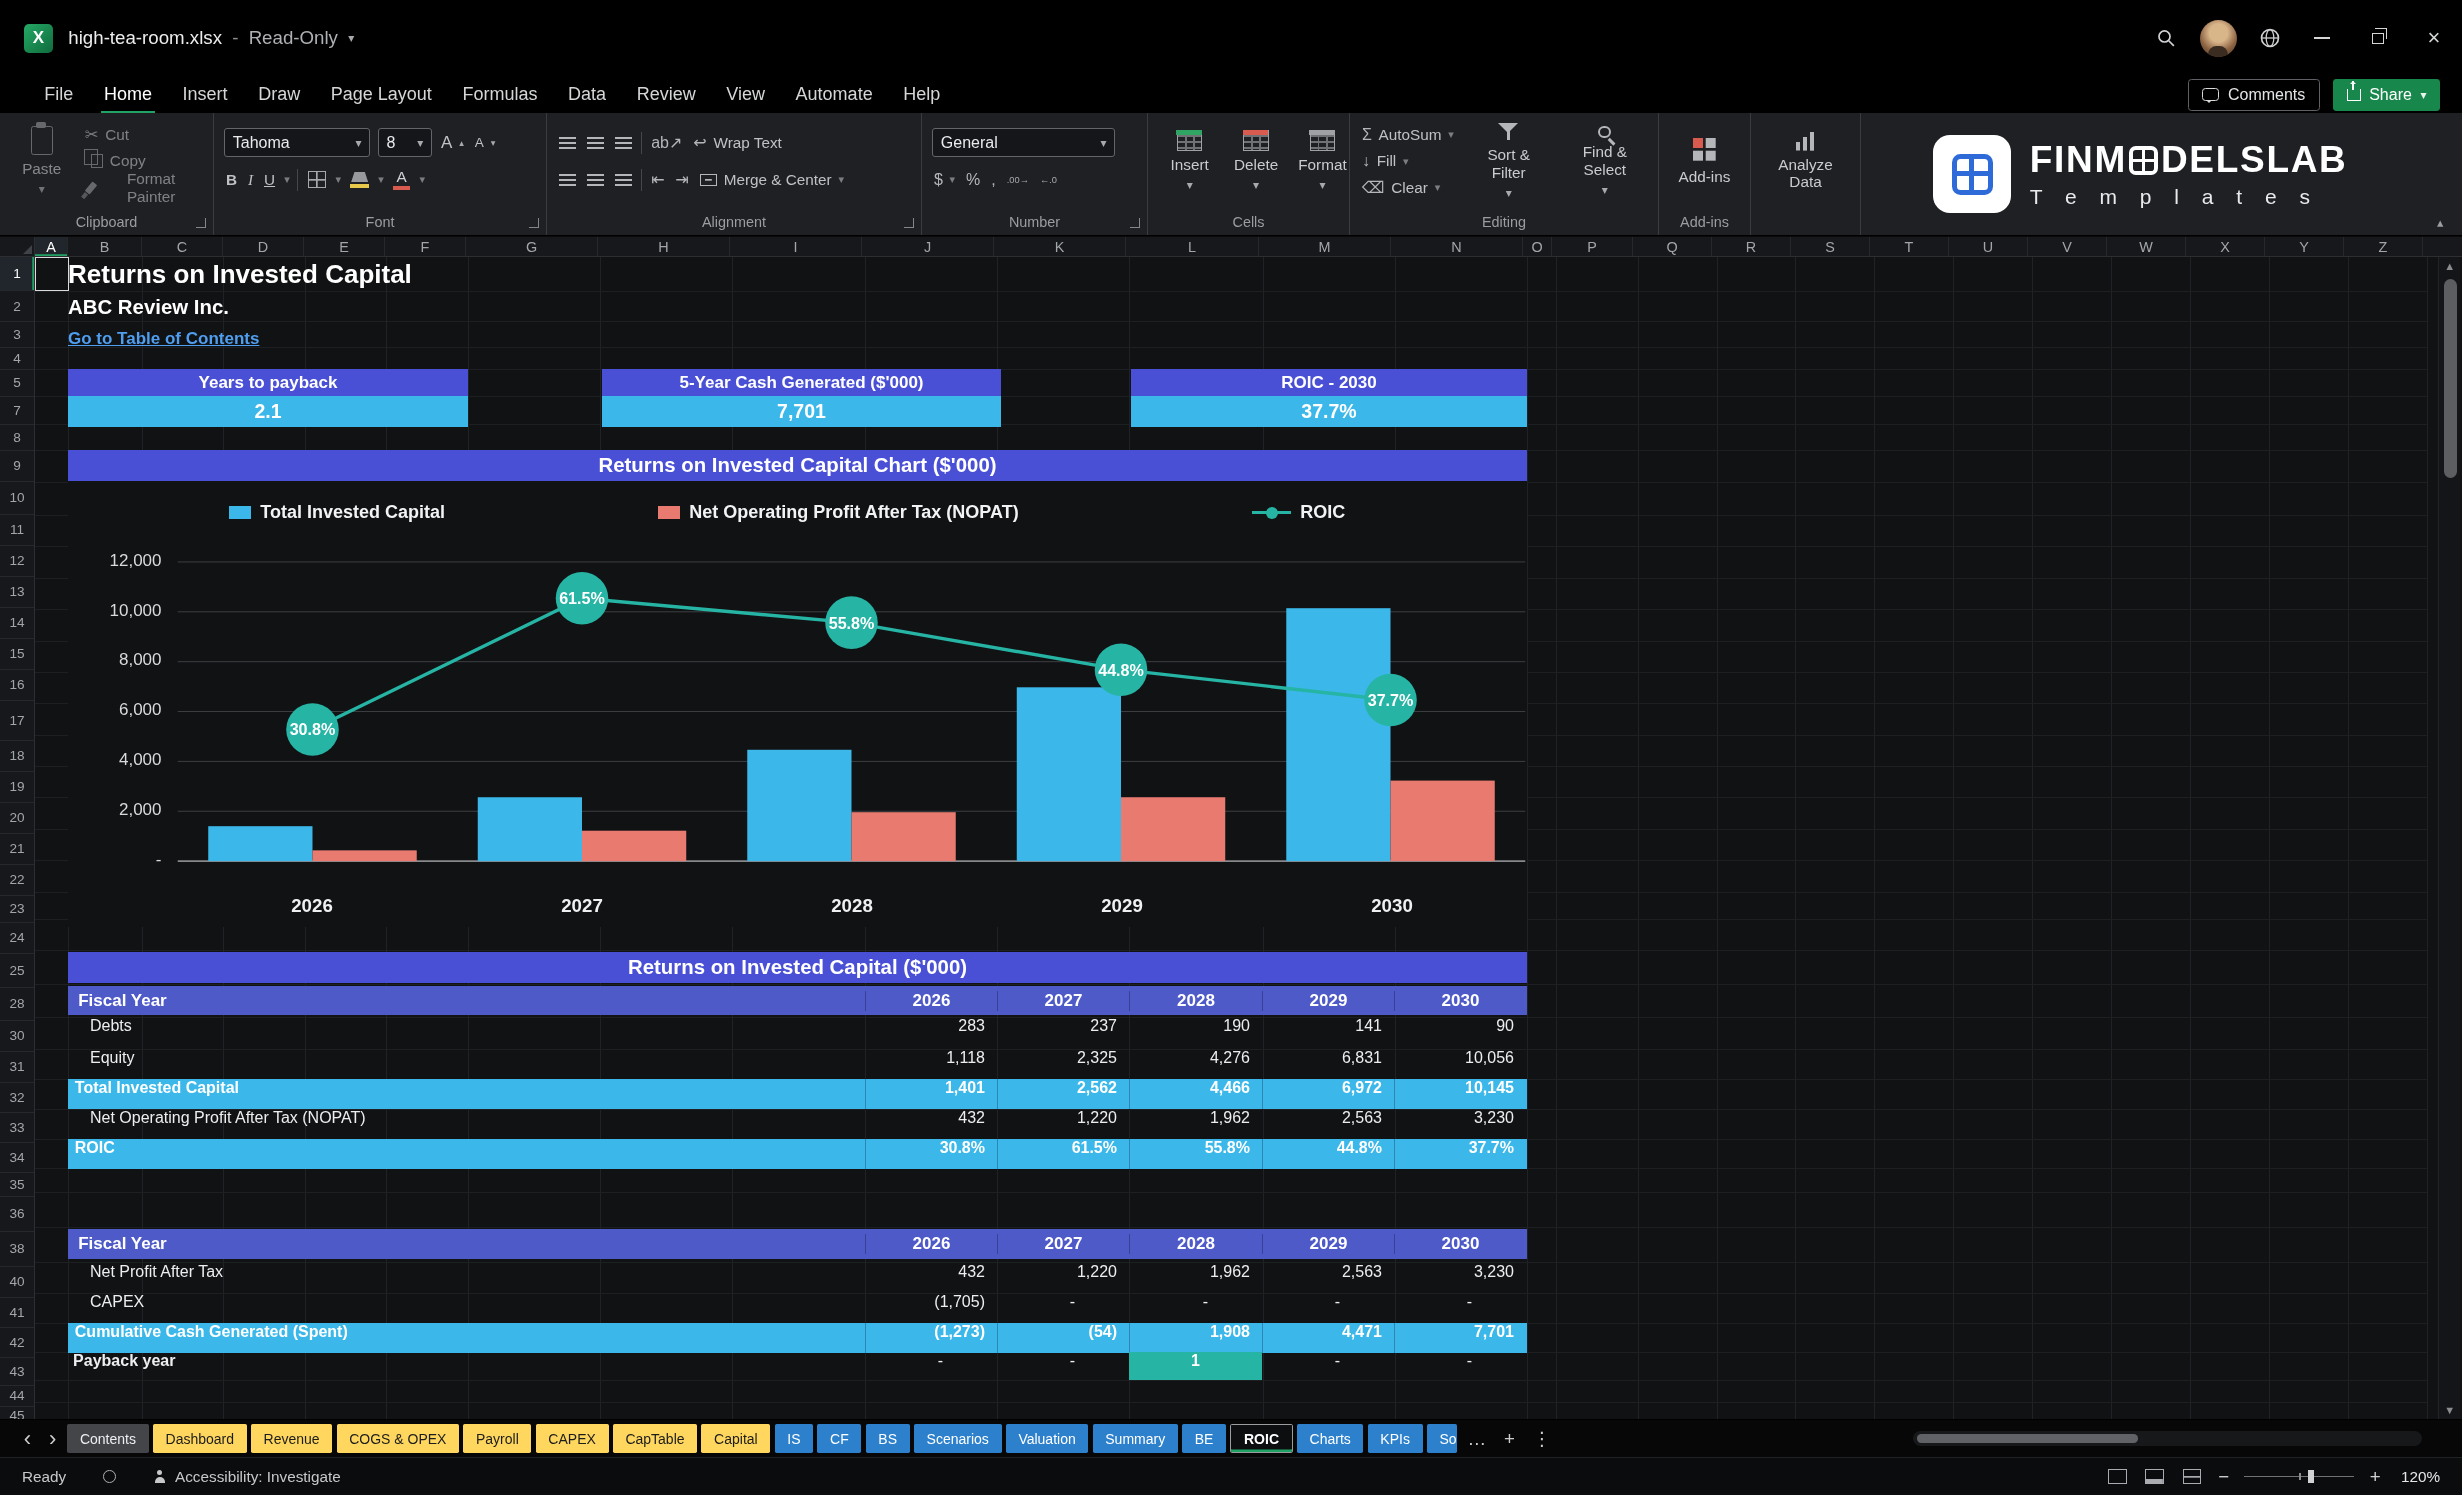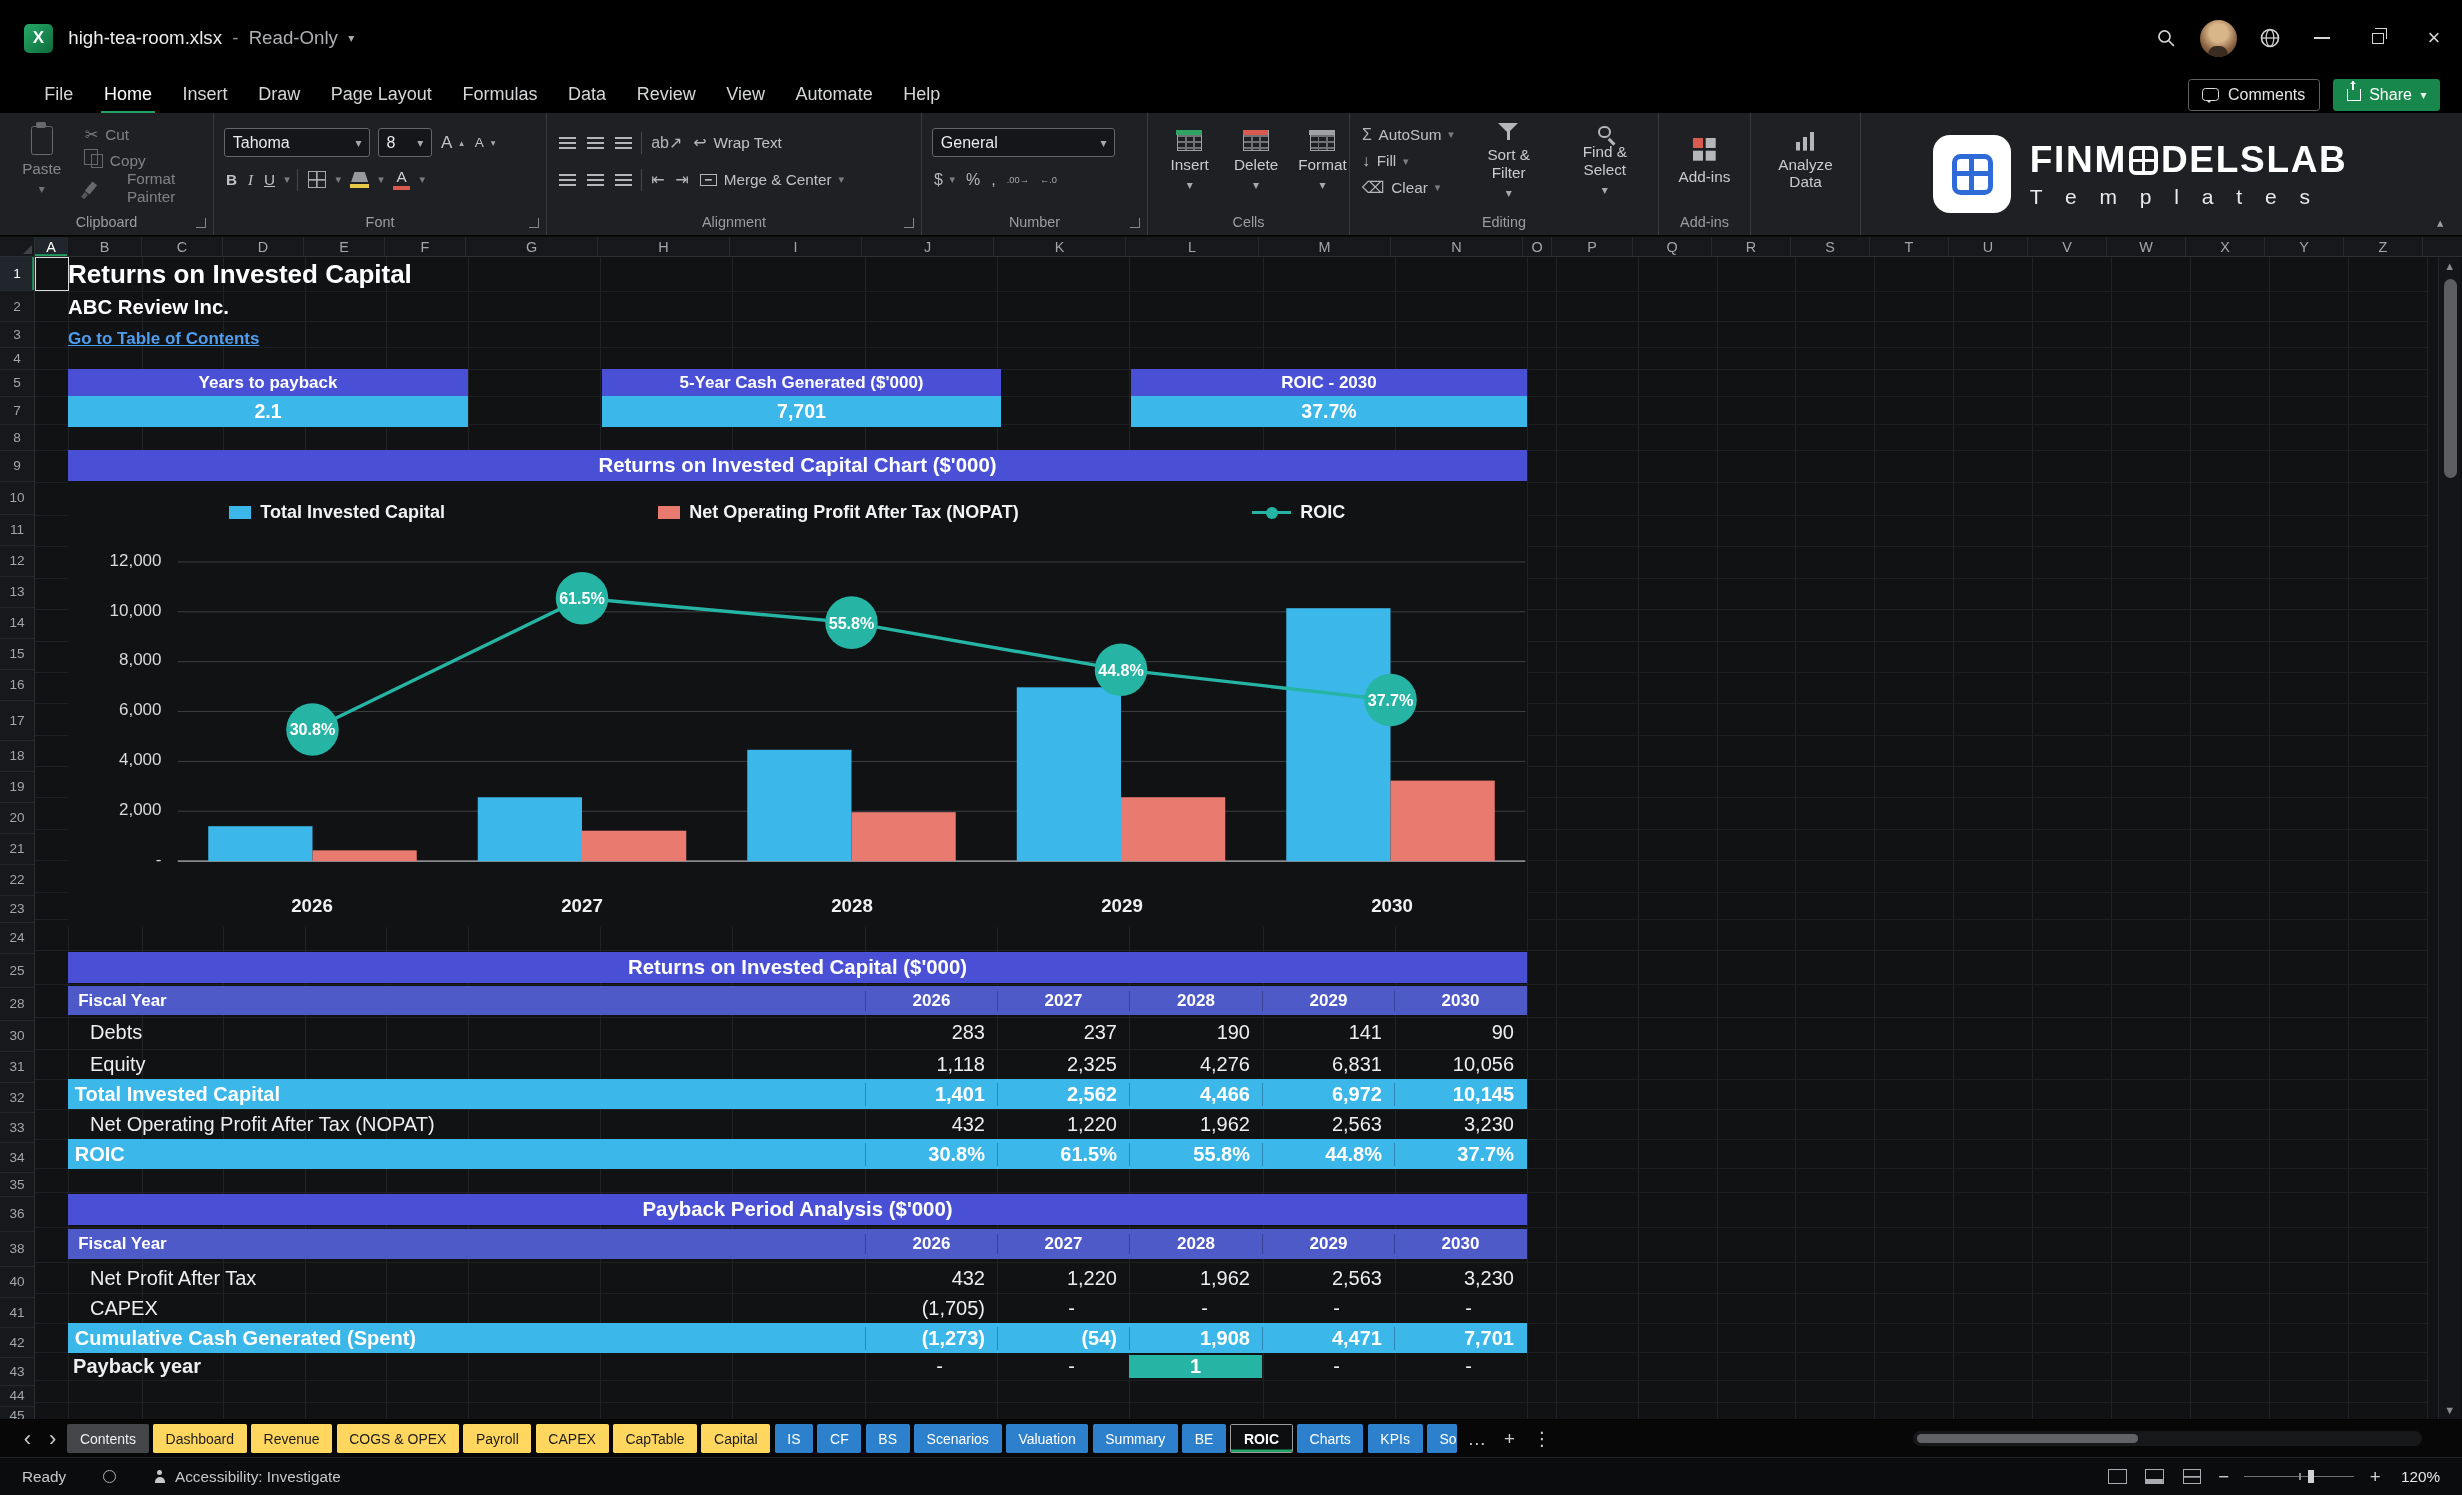--- a/index.html
+++ b/index.html
@@ -140,21 +140,21 @@
   .sw-line { width:39px; height:3.4px; background:var(--teal); position:relative; }
   .sw-dot { position:absolute; left:13.6px; top:-4.2px; width:12px; height:12px; border-radius:50%; background:var(--teal); }
   .ytick { text-align:right; font-size:17px; color:#d8dadc; }
   .xlabel { text-align:center; font-size:18.7px; font-weight:700; color:#eef0f2; }
   .marker-label { font-family:"Liberation Sans","DejaVu Sans",sans-serif; font-size:19px; font-weight:700; fill:#fff; }
 
   .tbl-header { display:flex; align-items:center; background:var(--table-header); color:#fff; font-weight:700; font-size:17px; }
   .th-label { width:797px; padding-left:10.2px; }
   .th-year { width:132px; text-align:center; border-left:1.7px solid rgba(9,11,42,.32); }
   .tbl-header > .th-year:nth-child(4) { width:133px; }
-  .tbl-row { display:flex; align-items:center; font-size:20px; color:#eceef0; }
+  .tbl-row { display:flex; font-size:16px; color:#eceef0; }
   .tbl-row .row-label { width:797px; padding-left:22px; white-space:nowrap; }
   .tbl-row .val { width:132px; text-align:right; padding-right:12px; }
   .tbl-row > .val:nth-child(4) { width:133px; }
   .tbl-row.hl { background:var(--highlight); font-weight:700; color:#fff; }
   .tbl-row.hl .row-label { padding-left:6.8px; }
   .tbl-row.hl .val { border-left:1.7px solid rgba(9,11,42,.28); }
   .tbl-row.payback .row-label { font-weight:700; padding-left:5.1px; }
   .tbl-row .val.dash { padding-right:54px; }
   .tbl-row .val.payback-cell { background:var(--teal); color:#fff; font-weight:700; text-align:center; padding-right:0; }
 
@@ -781,21 +781,20 @@
           <div class="val">3,230</div>
         </div>
         <div class="tbl-row hl" style="left: 68px; top: 882px; width: 1459px; height: 30px;">
           <div class="row-label">ROIC</div>
           <div class="val">30.8%</div>
           <div class="val">61.5%</div>
           <div class="val">55.8%</div>
           <div class="val">44.8%</div>
           <div class="val">37.7%</div>
         </div>
-        <div class="banner" style="left: 68px; top: 937px; width: 1459px; height: 31px;">Payback Period Analysis ($'000)</div>
         <div class="tbl-header" style="left: 68px; top: 972px; width: 1459px; height: 30px;">
           <div class="th-label">Fiscal Year</div>
           <div class="th-year">2026</div>
           <div class="th-year">2027</div>
           <div class="th-year">2028</div>
           <div class="th-year">2029</div>
           <div class="th-year">2030</div>
         </div>
         <div class="tbl-row plain" style="left: 68px; top: 1006px; width: 1459px; height: 30px;">
           <div class="row-label">Net Profit After Tax</div>

